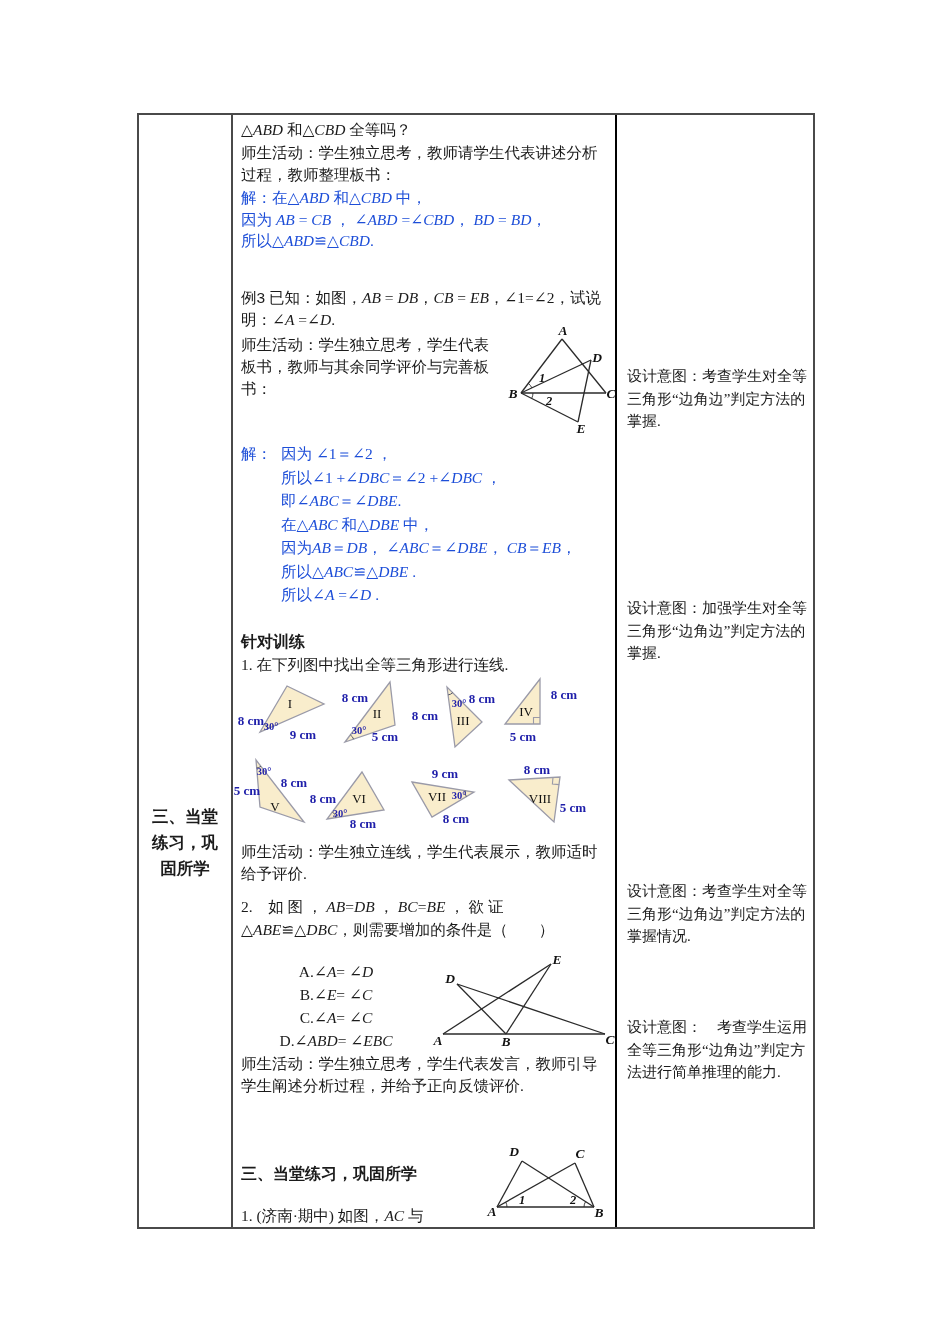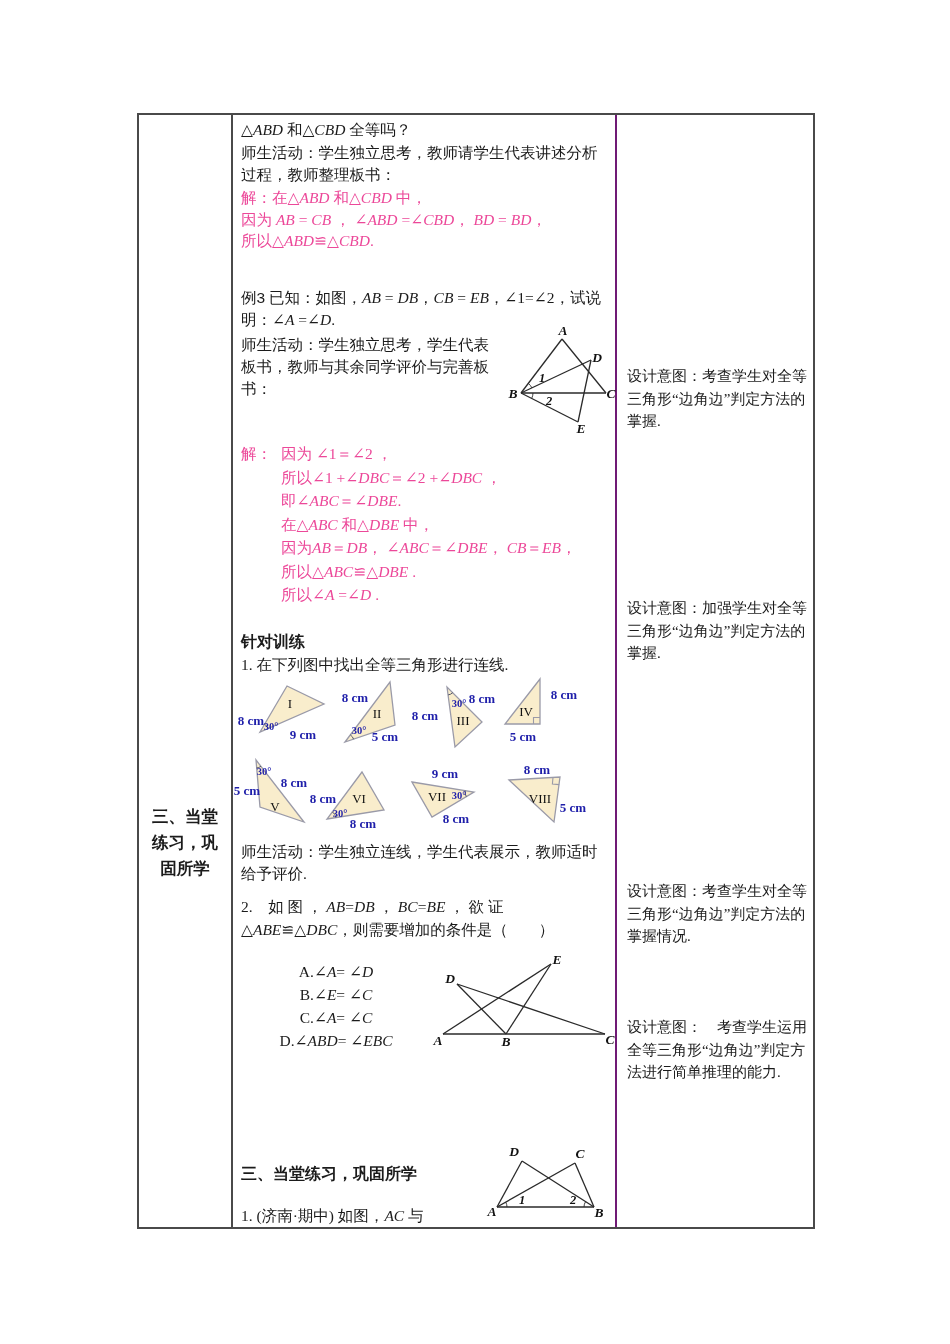--- a/index.html
+++ b/index.html
@@ -2,25 +2,25 @@
 <html><head>
 <meta charset="utf-8">
 <style>
   html,body{margin:0;padding:0;background:#fff;}
   .page{position:relative;width:950px;height:1344px;background:#ffffff;overflow:hidden;
         font-family:"Liberation Serif","DejaVu Serif",serif;color:#1b1b1b;}
   .tbl{position:absolute;left:137px;top:113px;width:678px;height:1116px;
        border:2px solid #4a4a4a;box-sizing:border-box;}
   .col{position:absolute;top:0;height:100%;box-sizing:border-box;}
   .col-left{left:0;width:94px;border-right:2px solid #4a4a4a;}
-  .col-mid{left:94px;width:384px;border-right:2px solid #701a75;}
+  .col-mid{left:94px;width:384px;border-right:2px solid #000000;}
   .col-right{left:478px;width:196px;}
   .blk{position:absolute;left:8px;right:8px;font-size:15.5px;line-height:22px;}
   .bl{font-family:"Liberation Sans","DejaVu Sans",sans-serif;font-weight:400;}
-  .red{color:#ec4899;}
+  .red{color:#1d4ed8;}
   .ht{font-family:Liberation Serif, serif;font-weight:700;font-size:16px;}
   .side-title{position:absolute;top:688px;left:0;right:0;padding:0 10px;text-align:center;
       font-family:"Liberation Sans","DejaVu Sans",sans-serif;font-weight:700;
       font-size:16.5px;line-height:26px;}
   .note{position:absolute;left:10px;right:5px;font-size:15px;line-height:22.5px;}
   .solline{height:23.5px;line-height:23.5px;white-space:nowrap;}
   .ex3sol{display:flex;}
   .ex3sol .lbl{flex:0 0 40px;}
   .optrow{height:23px;line-height:23px;}
   
@@ -174,20 +174,23 @@
         <line x1="28" y1="32" x2="176" y2="82"></line>
           <line x1="28" y1="32" x2="77" y2="82"></line>
         <line x1="77" y1="82" x2="122" y2="12"></line>
         <text x="9" y="93">A</text>
         <text x="77" y="94">B</text>
         <text x="181" y="92">C</text>
         <text x="21" y="31">D</text>
         <text x="128" y="12">E</text>
       </svg>
 
+      <div class="blk" style="top:938px;">
+        <span class="bl">师生活动：</span><span class="mi">学生独立思考，学生代表发言，教师引导学生阐述分析过程，并给予正向反馈评价.</span>
+      </div>
 
       <div class="blk ht" style="top:1048px;">三、当堂练习，巩固所学</div>
       <div class="blk mi" style="top:1090px;width:250px;right:auto;">1. (济南·期中) 如图，<i>AC</i> 与</div>
 
       <svg class="fig" style="position:absolute;left:254px;top:1028px;" width="128" height="90" viewBox="0 0 128 90">
         <line x1="10" y1="64" x2="107" y2="64"></line>
           <line x1="10" y1="64" x2="35" y2="18"></line>
         <line x1="35" y1="18" x2="107" y2="64"></line>
           <line x1="10" y1="64" x2="88" y2="20"></line>
         <line x1="88" y1="20" x2="107" y2="64"></line>

